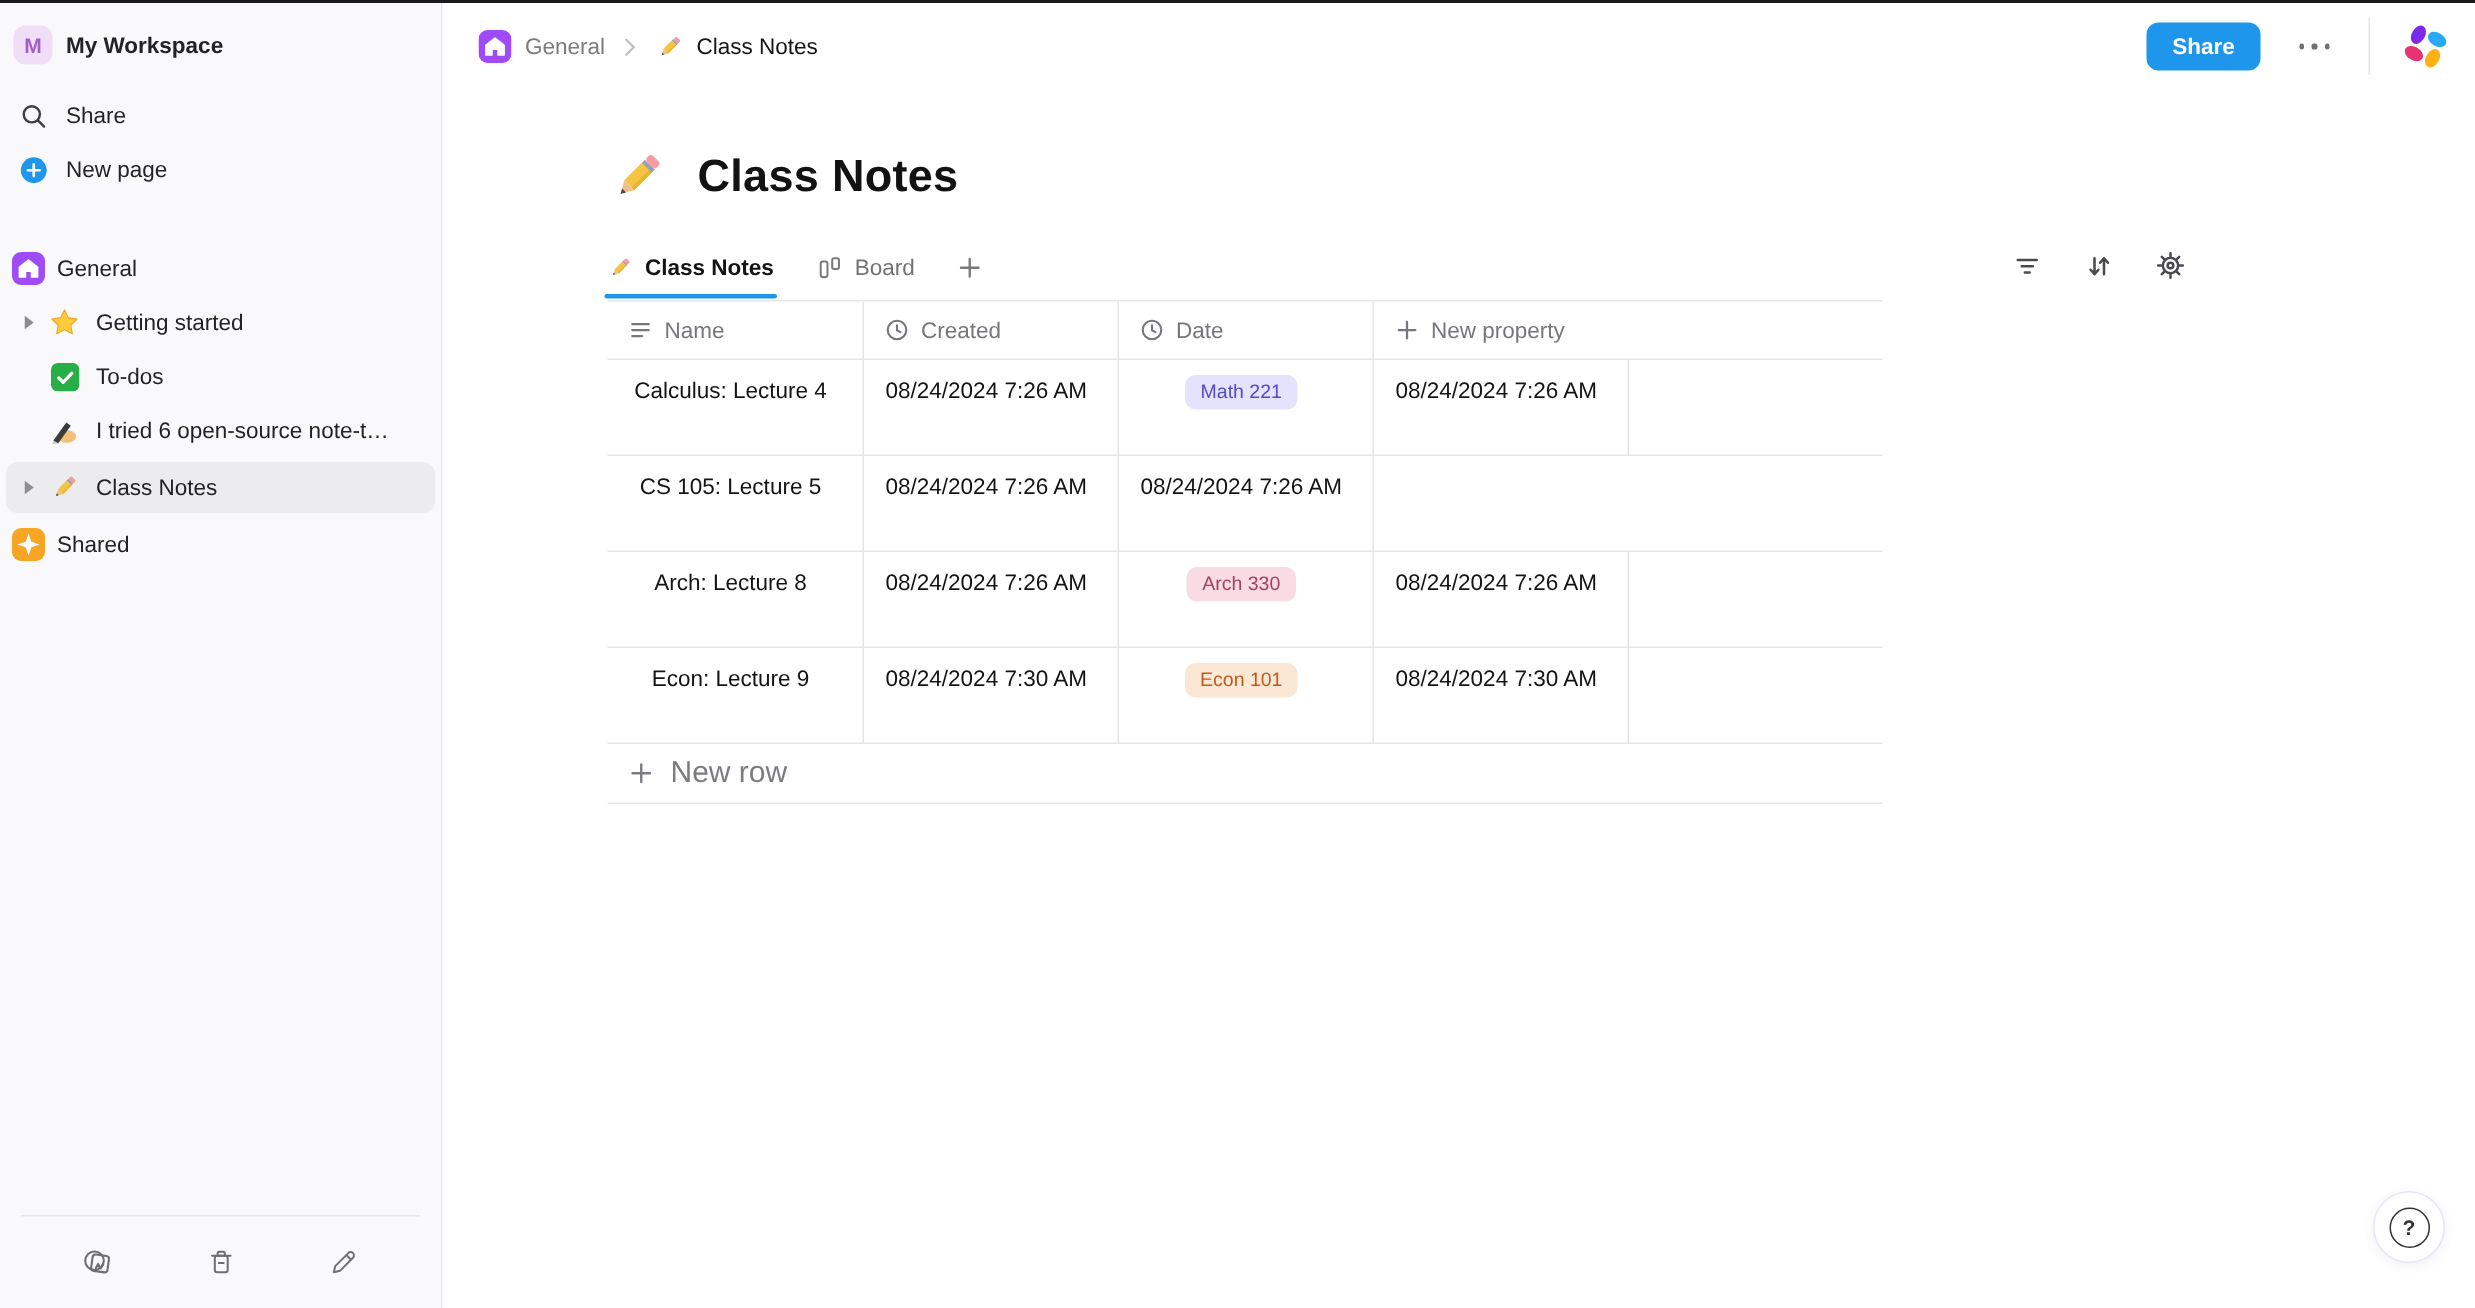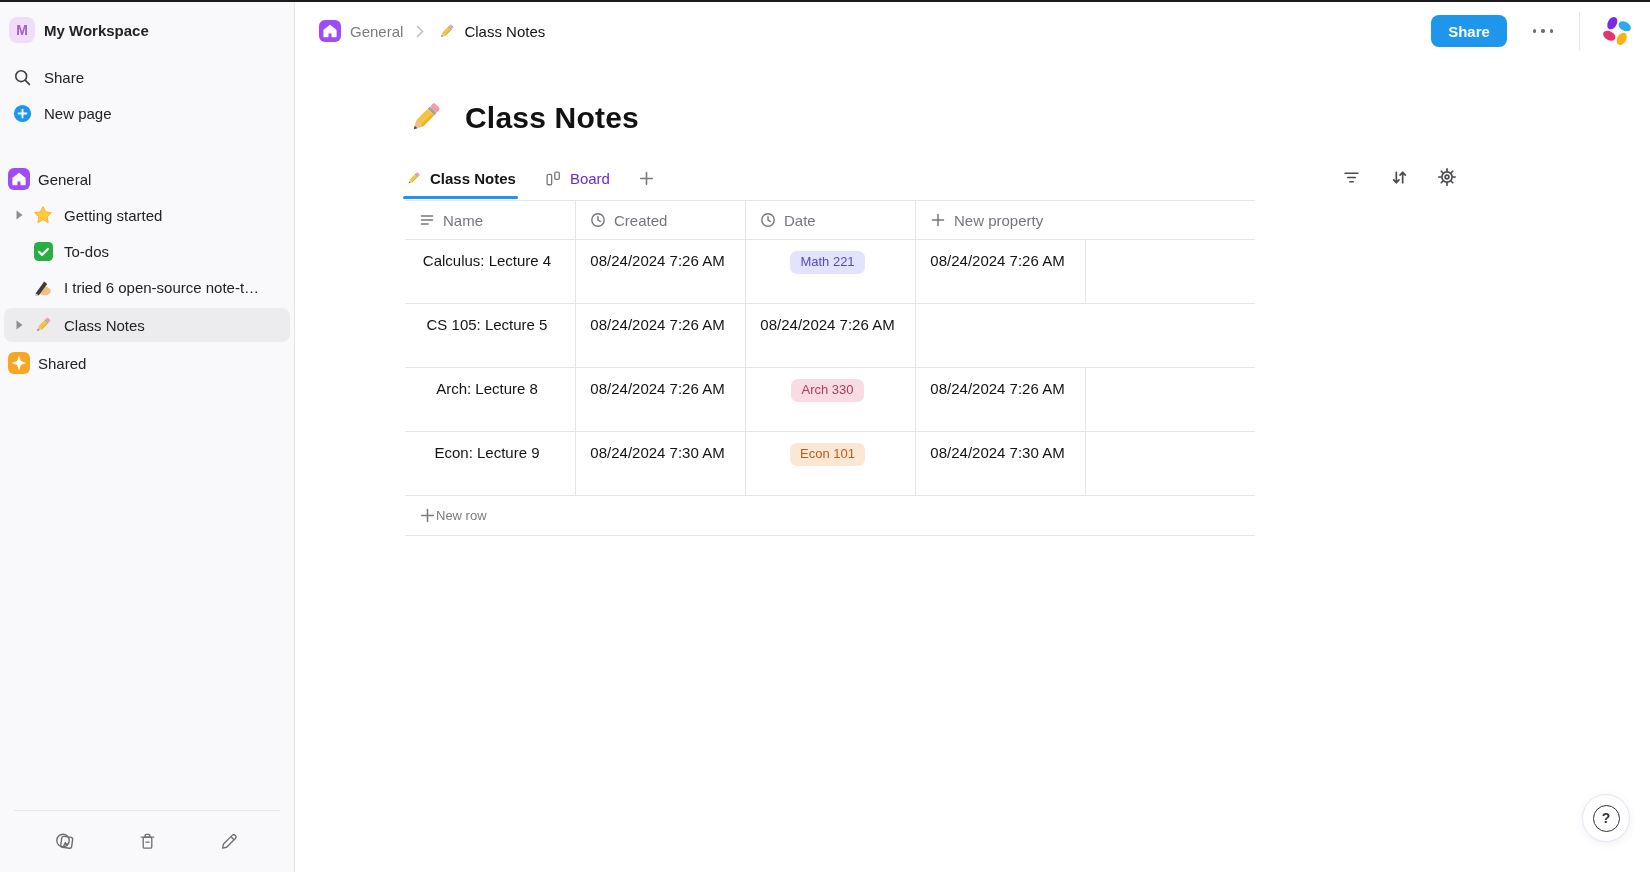--- a/index.html
+++ b/index.html
@@ -42,43 +42,43 @@
     border:none; border-radius:8px; height:32px; padding:0 17px; cursor:pointer; }
   .more-btn { display:flex; gap:5px; align-items:center; padding:6px; border-radius:6px; }
   .dot { width:3.4px; height:3.4px; border-radius:50%; background:#6f6e73; }
   .vdiv { width:1px; height:38px; background:#e6e5e8; }
 
   .content { margin-left:110px; width:1055px; }
   .title-row { margin-top:38px; display:flex; align-items:center; gap:20px; }
   .page-title { font-size:30px; font-weight:700; letter-spacing:.2px; color:#121212; }
   .tabs-row { margin-top:24px; height:32px; display:flex; align-items:center; gap:28px;
     position:relative; margin-bottom:6px; }
-  .tab { display:flex; align-items:center; gap:8px; font-size:15px; color:#6d28d9;
+  .tab { display:flex; align-items:center; gap:8px; font-size:15px; color:#737373;
     position:relative; height:32px; cursor:pointer; }
   .tab.active { color:#141414; font-weight:600; }
   .tab.active::after { content:""; position:absolute; left:-2px; right:-2px; bottom:-5px;
     height:3px; border-radius:2px; background:#1e96eb; }
   .add-view { display:flex; align-items:center; }
   .view-toolbar { position:absolute; right:0; top:2px; display:flex; gap:22px; align-items:center; }
   .tool-btn { width:26px; height:26px; display:flex; align-items:center; justify-content:center; }
 
   
   .dbtable { width:850px; }
   .trow { display:grid; grid-template-columns:repeat(5,170px); }
   .thead { border-top:1px solid #e6e5e8; border-bottom:1px solid #e6e5e8; height:40px; }
   .hcell { display:flex; align-items:center; gap:8px; padding-left:14px; font-size:15px;
     color:#77757d; }
   .hcell + .hcell, .bcell + .bcell { border-left:1px solid #e6e5e8; }
   .tbody-row { border-bottom:1px solid #e6e5e8; height:64px;text-align:center; }
   .bcell { padding:9px 20px 0 14px; font-size:15px; line-height:23px; color:#141414; }
   .bcell.datecell { word-break:break-all; }
   .pill { display:inline-block; margin-top:1px; padding:2px 10px 3px; border-radius:7px;
     font-size:13px; line-height:18px; }
-  .new-row { height:40px; display:flex; align-items:center; padding-left:14px;
-    font-size:13px; color:#7c7b80; border-bottom:1px solid #e6e5e8; cursor:pointer; }
+  .new-row { height:40px; display:flex; align-items:center; gap:11px; padding-left:14px;
+    font-size:20px; color:#7c7b80; border-bottom:1px solid #e6e5e8; cursor:pointer; }
 
   
   .help-btn { position:absolute; right:20px; bottom:30px; width:48px; height:48px;
     border-radius:50%; background:#fff; border:1px solid #e4e7f5;
     box-shadow:0 2px 8px rgba(60,70,120,.08); display:flex; align-items:center; justify-content:center; }
   .help-inner { width:27px; height:27px; border-radius:50%; border:1.7px solid #33333a;
     display:flex; align-items:center; justify-content:center; font-size:14px; font-weight:600;
     color:#33333a; }
   svg { display:block; }
 </style>

